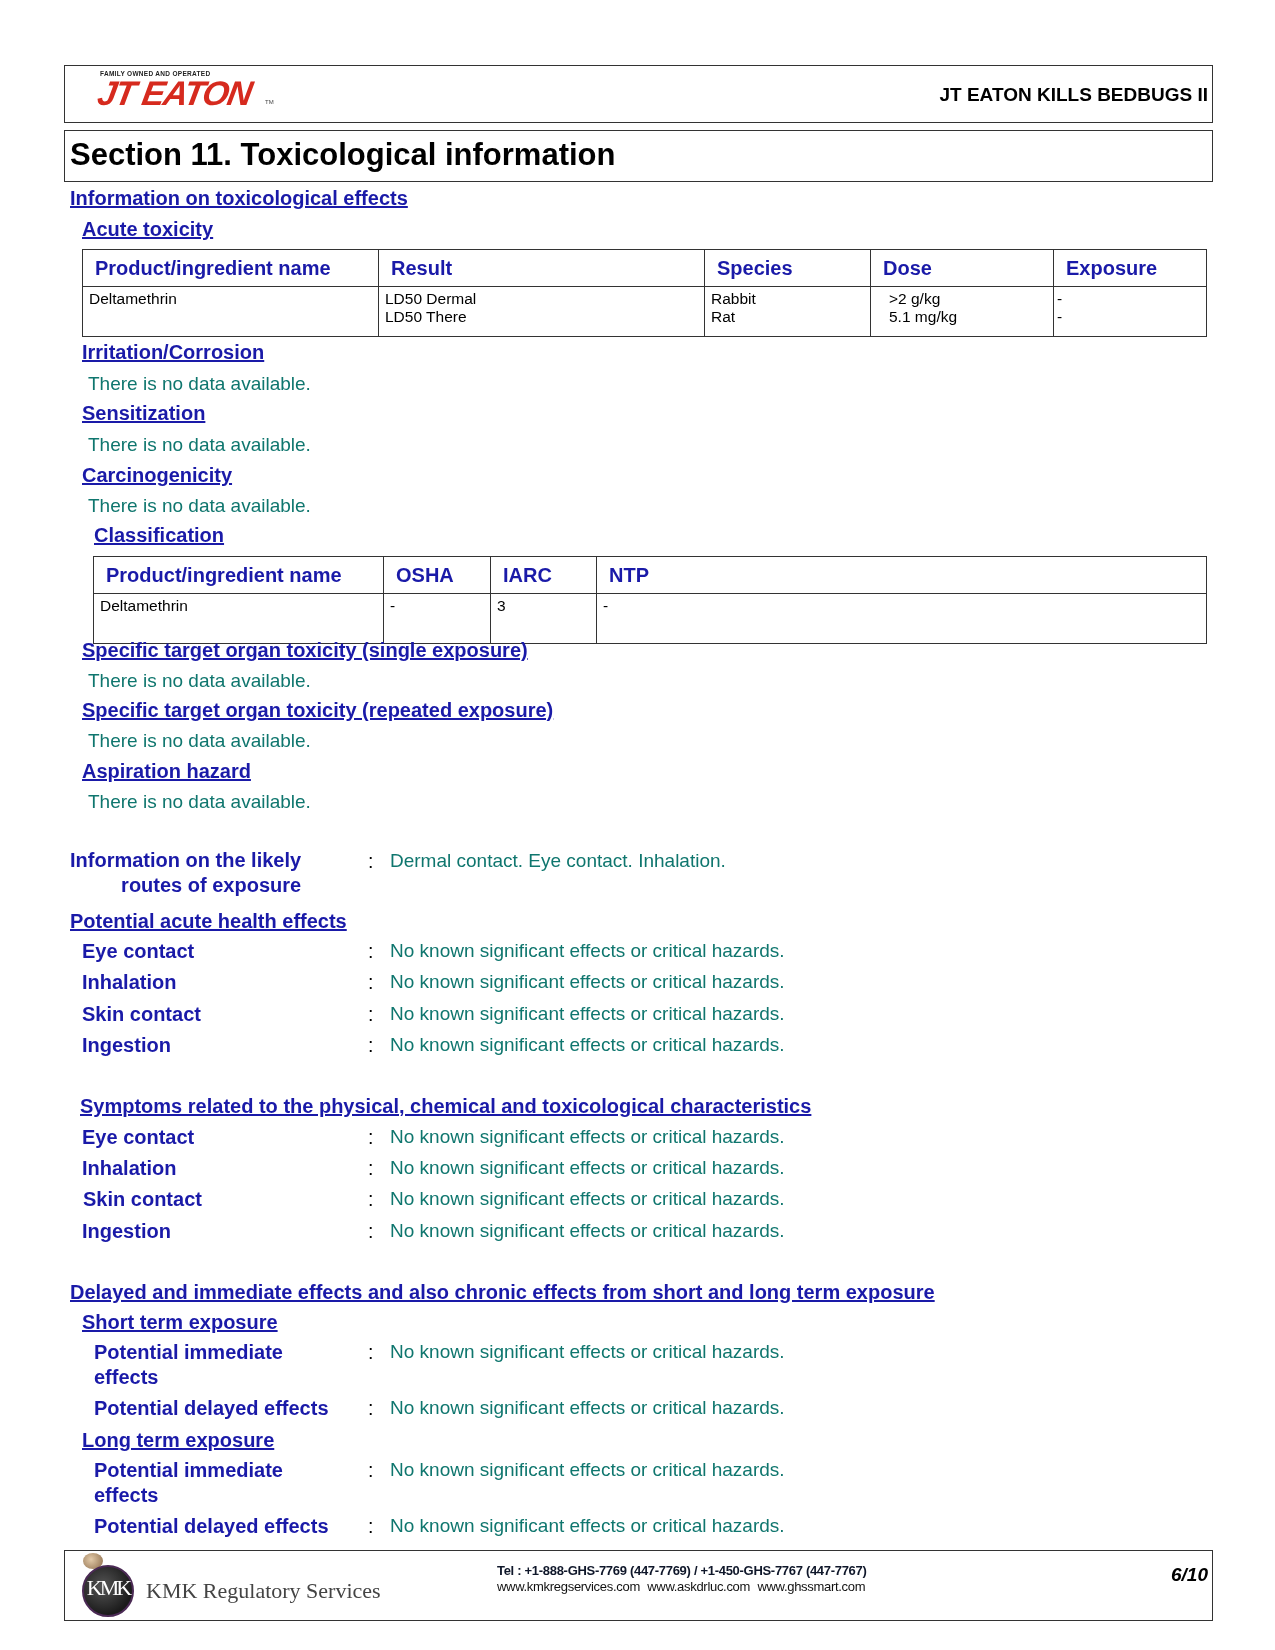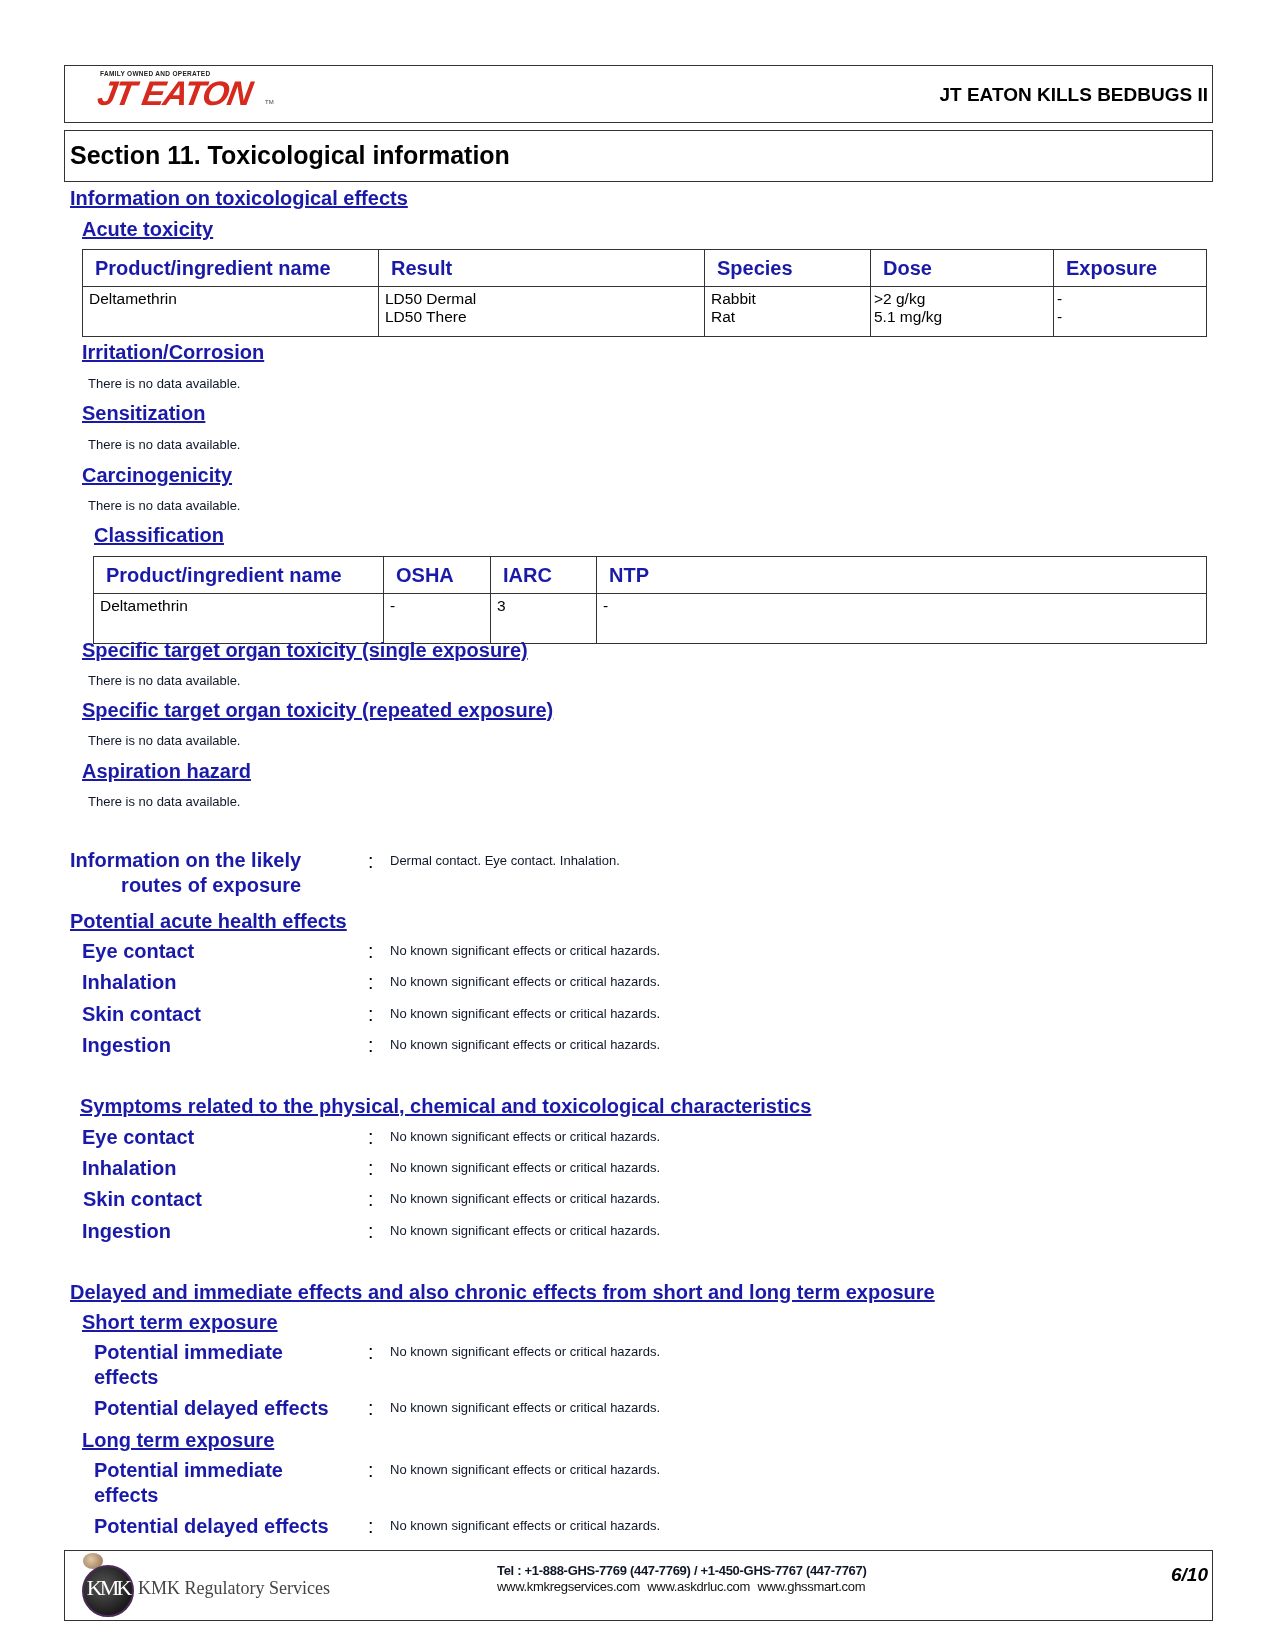--- a/index.html
+++ b/index.html
@@ -7,36 +7,36 @@
          font-family:"Liberation Sans", sans-serif; color:#000; }
   .abs { position:absolute; }
   .box { position:absolute; border:1.5px solid #333; box-sizing:border-box; }
   .hdr-box { left:64px; top:65px; width:1149px; height:58px; }
   .logo-small { left:100px; top:70px; font-size:6.5px; font-weight:bold; letter-spacing:0.3px; color:#222; }
   .logo-main { left:98px; top:74px; font-size:34px; font-weight:bold; font-style:italic; color:#d62a1e;
                letter-spacing:-1.5px; transform:skewX(-10deg); line-height:38px; }
   .logo-tm { left:265px; top:99px; font-size:6px; color:#444; }
   .product-name { right:67px; top:84px; font-size:19px; font-weight:bold; }
   .sec-box { left:64px; top:130px; width:1149px; height:52px; }
-  .sec-title { left:70px; top:133px; font-size:25px; font-weight:bold; line-height:44px; }
+  .sec-title { left:70px; top:133px; font-size:31px; font-weight:bold; line-height:44px; }
   .link-h { color:#1a1aa8; text-decoration:underline; font-weight:bold; font-size:20px; line-height:24px; white-space:nowrap; }
-  .plain { font-size:13px; line-height:24px; color:#0f172a; white-space:nowrap; }
+  .plain { font-size:19px; line-height:24px; color:#0f766e; white-space:nowrap; }
   .lbl { color:#1a1aa8; font-weight:bold; font-size:20px; line-height:25px; }
   .colon { font-size:19.5px; line-height:24px; }
   table.tox { position:absolute; border-collapse:collapse; }
   table.tox th, table.tox td { border:1.5px solid #333; text-align:left; vertical-align:top; padding:0 6px; }
   table.tox th { color:#1a1aa8; font-size:20px; font-weight:bold; height:36px; vertical-align:middle;padding-left:12px; }
   table.tox td { font-size:15.5px; line-height:18px; height:46px; padding-top:3px; }
   .ftr-box { left:64px; top:1550px; width:1149px; height:71px; }
   .kmk-circle { left:82px; top:1565px; width:48px; height:48px; border-radius:50%;
                 background:radial-gradient(circle at 40% 40%, #555, #1b1b1b 70%); border:2px solid #4b2a55; }
   .kmk-ball { left:83px; top:1553px; width:20px; height:16px; border-radius:50%;
               background:radial-gradient(circle at 40% 40%, #e2c9a8, #8a6a48); }
   .kmk-letters { left:86px; top:1575px; width:44px; font-family:"Liberation Serif", serif; color:#fff; font-size:22px; text-align:center; letter-spacing:-3px; }
-  .kmk-name { left:138px; top:1578px; font-family:"Liberation Serif", serif; font-size:18px; color:#444; }
+  .kmk-name { left:146px; top:1578px; font-family:"Liberation Serif", serif; font-size:22px; color:#444; }
   .ftr-tel { left:497px; top:1563px; font-size:13px; color:#0f172a; white-space:nowrap; letter-spacing:-0.3px;font-weight:bold; }
   .ftr-web { left:497px; top:1579px; font-size:13px; color:#111; white-space:nowrap; letter-spacing:-0.3px; word-spacing:4px; }
   .page-no { right:67px; top:1564px; font-size:19px; font-weight:bold; font-style:italic; }
 </style>
 </head>
 <body>
 
 <div class="box hdr-box"></div>
 <div class="abs logo-small">FAMILY OWNED AND OPERATED</div>
 <div class="abs logo-main">JT EATON</div>
@@ -61,21 +61,21 @@
   <tr>
     <td>Deltamethrin</td>
     <td>
       <div>LD50 Dermal</div>
       <div>LD50 There</div>
     </td>
     <td>
       <div>Rabbit</div>
       <div>Rat</div>
     </td>
-    <td style="padding-left:3px">
+    <td style="padding-left:18px">
       <div>&gt;2 g/kg</div>
       <div>5.1 mg/kg</div>
     </td>
     <td style="padding-left:3px">
       <div>-</div>
       <div>-</div>
     </td>
   </tr>
 </tbody>
   </table>

